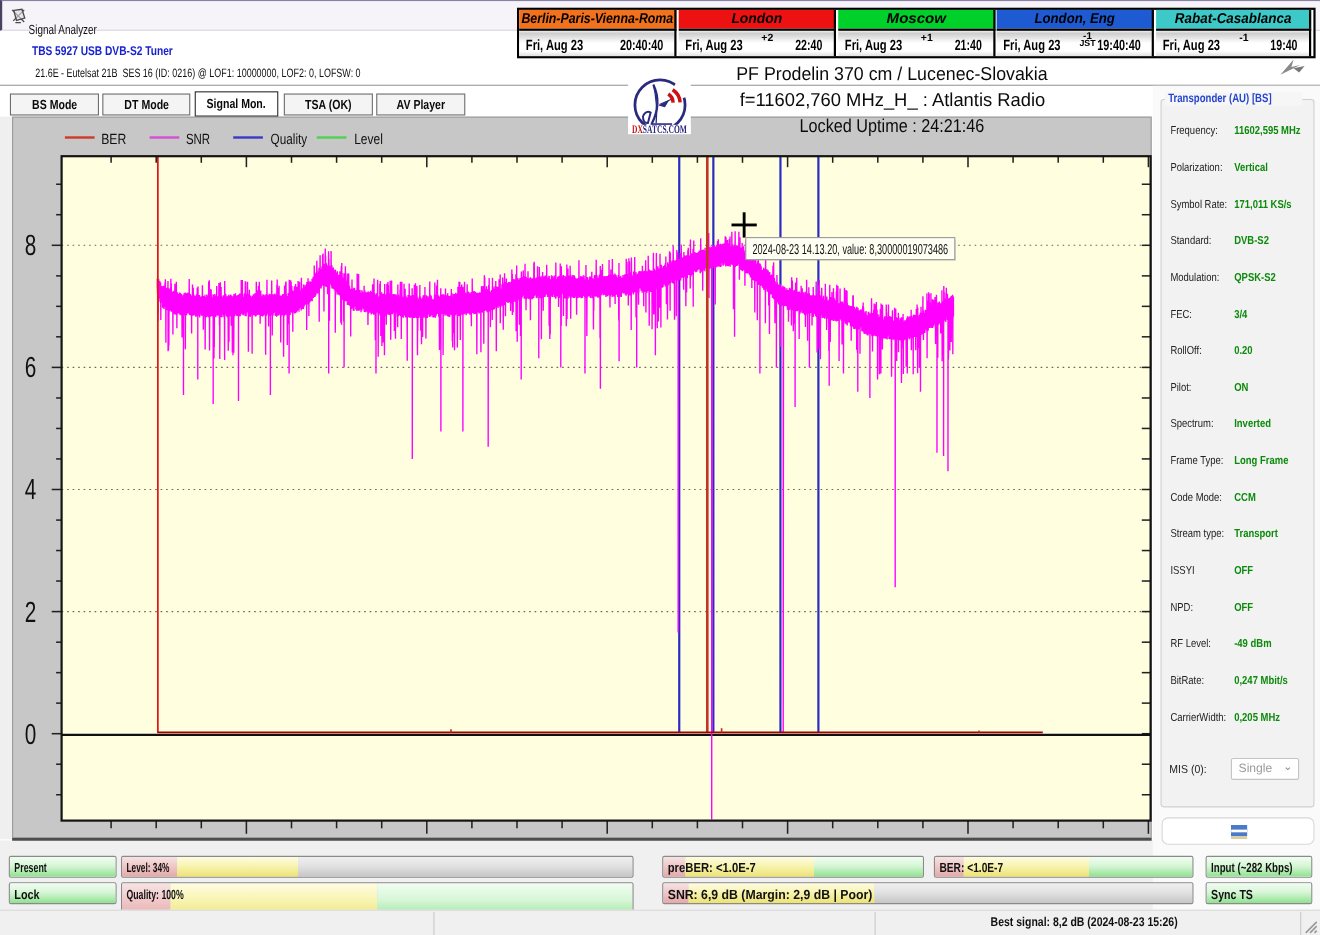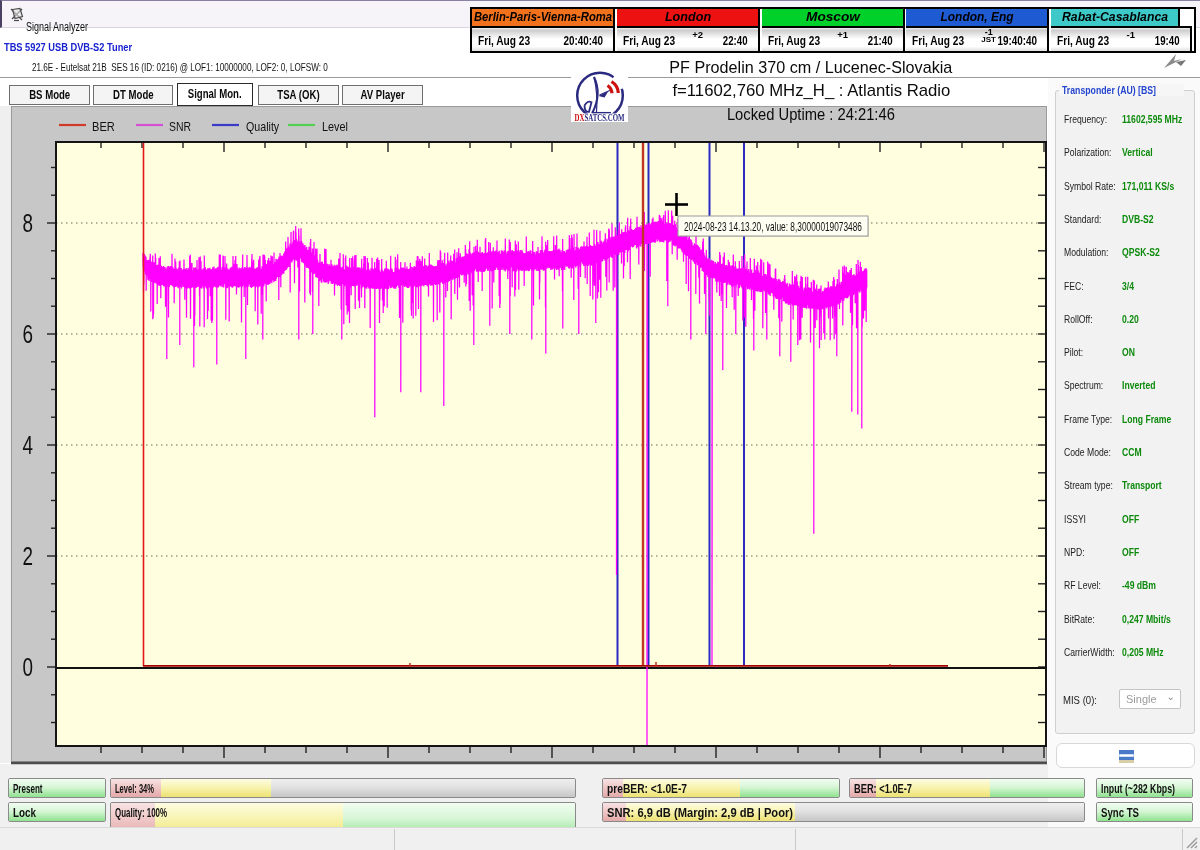--- a/index.html
+++ b/index.html
@@ -1,19 +1,19 @@
 <!DOCTYPE html>
 <html><head><meta charset="utf-8"><style>
 * { margin:0; padding:0; box-sizing:border-box; }
 html,body { width:1200px; height:850px; overflow:hidden; background:#fff;
   font-family:"Liberation Sans", sans-serif; position:relative; }
 #titlebar { position:absolute; left:0; top:0; width:1200px; height:28px; background:#f6f4f9;
   border-bottom:1px solid #d9d5e2; border-left:2px solid #4a4061; border-top:1px solid #8a7fa5; }
 #titletext { position:absolute; left:24px; top:7px; font-size:12px; color:#111;margin-top:12px; }
-#tbs { position:absolute; left:4px; top:41px; font-size:11.5px; font-weight:bold; color:#1822cf;text-decoration:underline; }
+#tbs { position:absolute; left:29px; top:41px; font-size:11.5px; font-weight:bold; color:#1822cf;text-decoration:underline; }
 #sat { position:absolute; left:32px; top:61px; font-size:11px; color:#111; }
 #sep77 { position:absolute; left:0; top:77px; width:1200px; height:1px; background:#9a9a9a; }
 .cline { position:absolute; width:700px; text-align:center; color:#0b0b0b; }
 #cl1 { left:461px; top:58px;  font-size:17px; }
 #cl2 { left:461px; top:81px;  font-size:17px; }
 #cl3 { left:461px; top:105px; font-size:17px; }
 .tab { position:absolute; top:85px; height:20px; background:#f4f4f4; border:1px solid #6e6e6e;
   font-size:12px; font-weight:bold; color:#0a0a0a; text-align:center; line-height:18px; }
 .tab.active { top:83px; height:23px; background:#fff; border:1.5px solid #2b2b2b; line-height:20px; }
 #clock { position:absolute; left:470px; top:7px; width:726px; height:46px; border:2px solid #000; background:#fff; }
@@ -244,21 +244,21 @@
       <span style="display:inline-block;position:absolute;left:50%;transform:translateX(-50%) scaleX(0.920);transform-origin:50% 50%;white-space:pre">London, Eng</span>
     </div>
     <div class="ctime" style="left:434px;width:143px">
       <span class="cd"><span style="display:inline-block;transform:scaleX(0.753);transform-origin:0 50%;white-space:pre">Fri, Aug 23</span></span>
       <span class="sup2">
         <i>-1</i>
         <b>JST</b>
       </span>
       <span class="ct"><span style="display:inline-block;transform:scaleX(0.731);transform-origin:100% 50%;white-space:pre">19:40:40</span></span>
     </div>
-    <div class="chead" style="left:579px;width:129px;background:#3ec9c9">
+    <div class="chead" style="left:579px;width:141px;background:#3ec9c9">
       <span style="display:inline-block;position:absolute;left:50%;transform:translateX(-50%) scaleX(0.940);transform-origin:50% 50%;white-space:pre">Rabat-Casablanca</span>
     </div>
     <div class="ctime" style="left:579px;width:141px">
       <span class="cd"><span style="display:inline-block;transform:scaleX(0.753);transform-origin:0 50%;white-space:pre">Fri, Aug 23</span></span>
       <span class="sup">-1</span>
       <span class="ct"><span style="display:inline-block;transform:scaleX(0.715);transform-origin:100% 50%;white-space:pre">19:40</span></span>
     </div>
   </div>
 <svg width="28" height="18" viewBox="0 0 28 18" style="position:absolute;left:1162px;top:52px">
  <path d="M2 16 L14 2 L12 9 L20 7 Z" fill="#8a8a8a"></path>
@@ -349,20 +349,21 @@
     <div class="seg zp" style="width:23px"></div>
     <div class="seg zy" style="width:169px"></div>
     <div class="seg zn" style="width:289px"></div>
     <div class="plab"><span style="display:inline-block;transform:scaleX(0.930);transform-origin:0 50%;white-space:pre">SNR: 6,9 dB (Margin: 2,9 dB | Poor)</span></div>
   </div>
 <div class="pbar" style="left:1096px;top:802px;width:97px;height:20px">
     <div class="seg zg" style="width:95px"></div>
     <div class="plab"><span style="display:inline-block;transform:scaleX(0.803);transform-origin:0 50%;white-space:pre">Sync TS</span></div>
   </div>
 <div id="statusbar">
+  <div class="ssec" style="left:796px;width:380px"><span style="display:inline-block;transform:scaleX(0.829);transform-origin:50% 50%;white-space:pre">Best signal: 8,2 dB (2024-08-23 15:26)</span></div>
   <div class="sdiv" style="left:394px"></div>
   <div class="sdiv" style="left:795px"></div>
   <div class="sdiv" style="left:1182px"></div>
   <svg width="12" height="12" viewBox="0 0 12 12" style="position:absolute;right:2px;top:9px">
     <g stroke="#9a9a9a" stroke-width="1.5">
       <line x1="11" y1="1" x2="1" y2="11"></line>
         <line x1="11" y1="5" x2="5" y2="11"></line>
         <line x1="11" y1="9" x2="9" y2="11"></line>
     </g>
   </svg>

